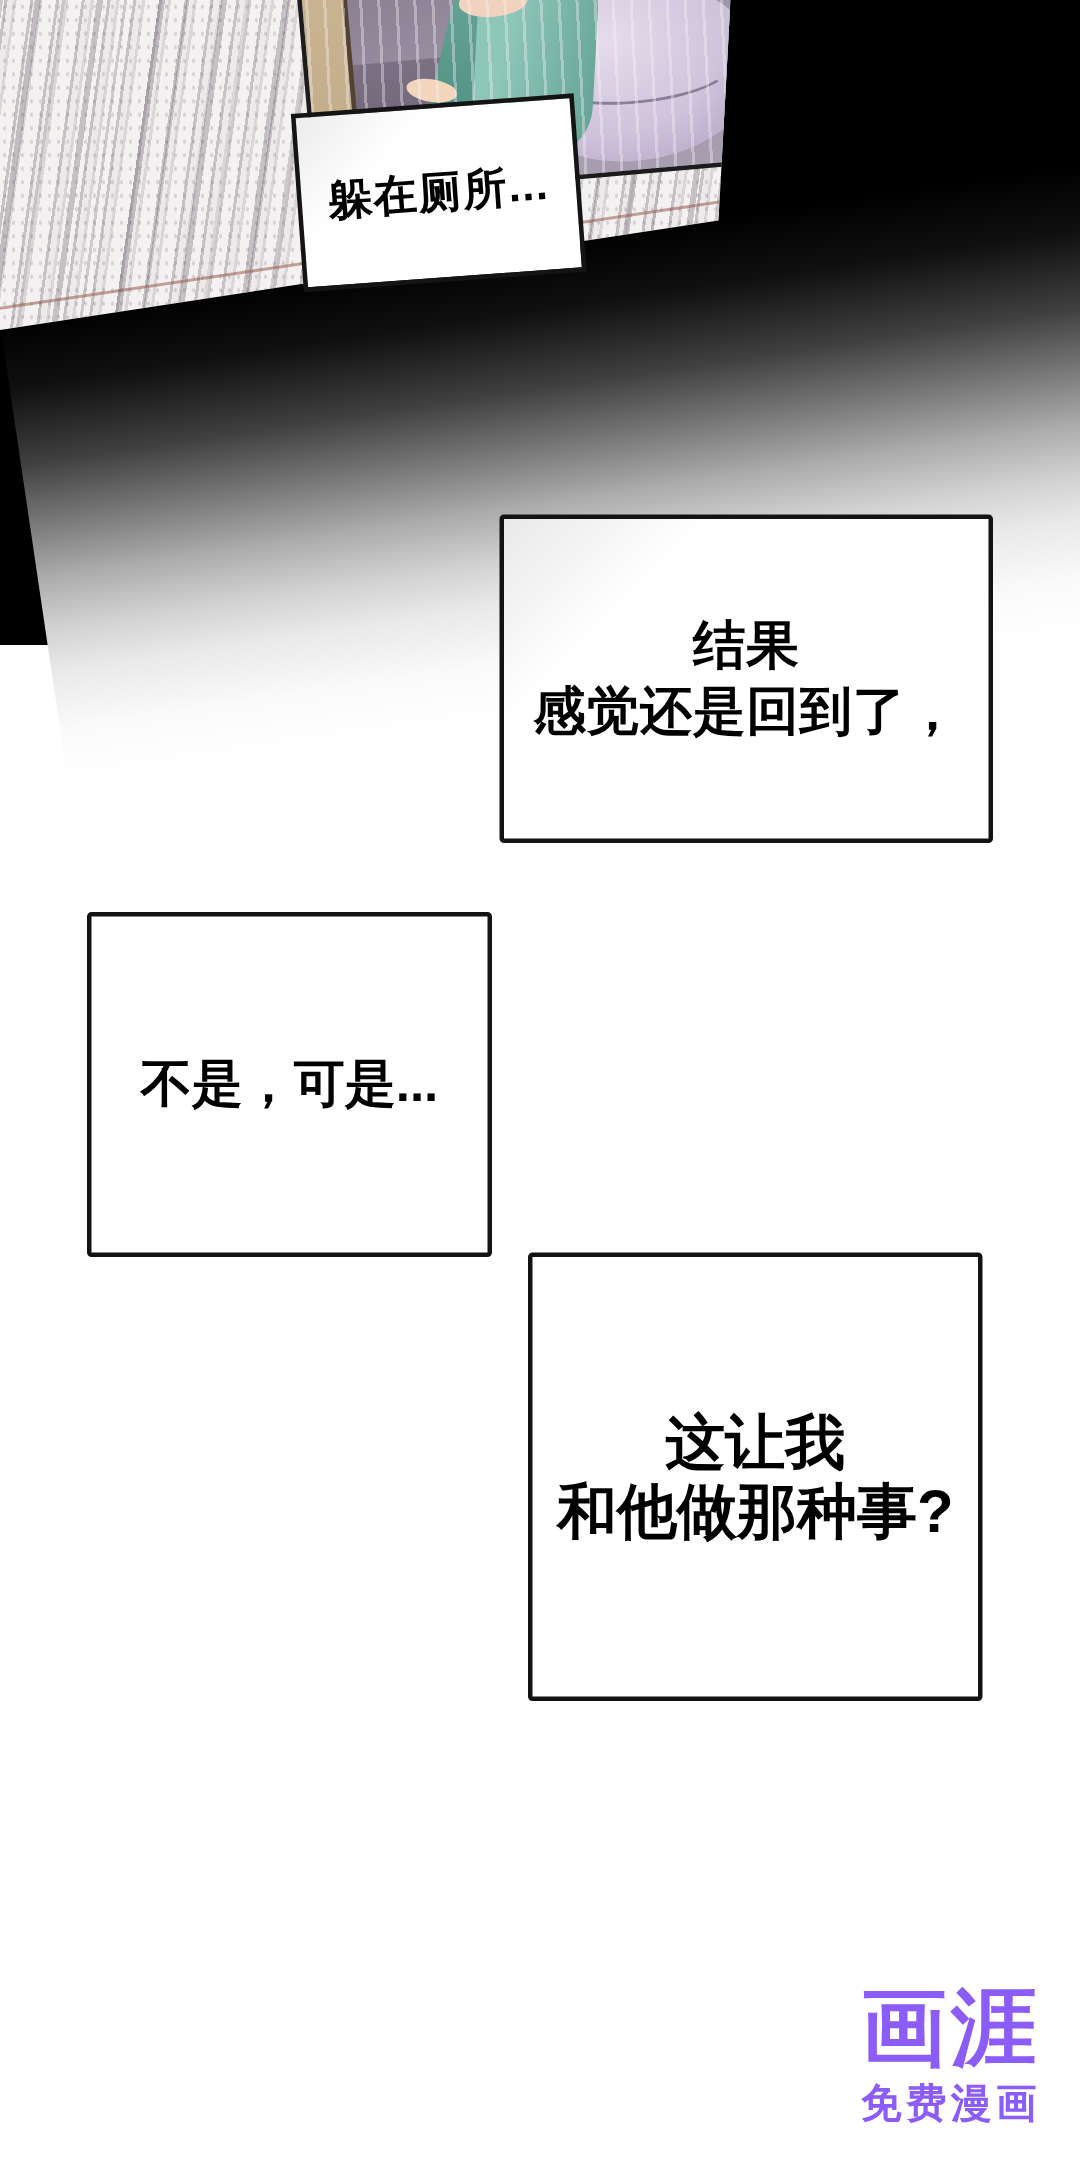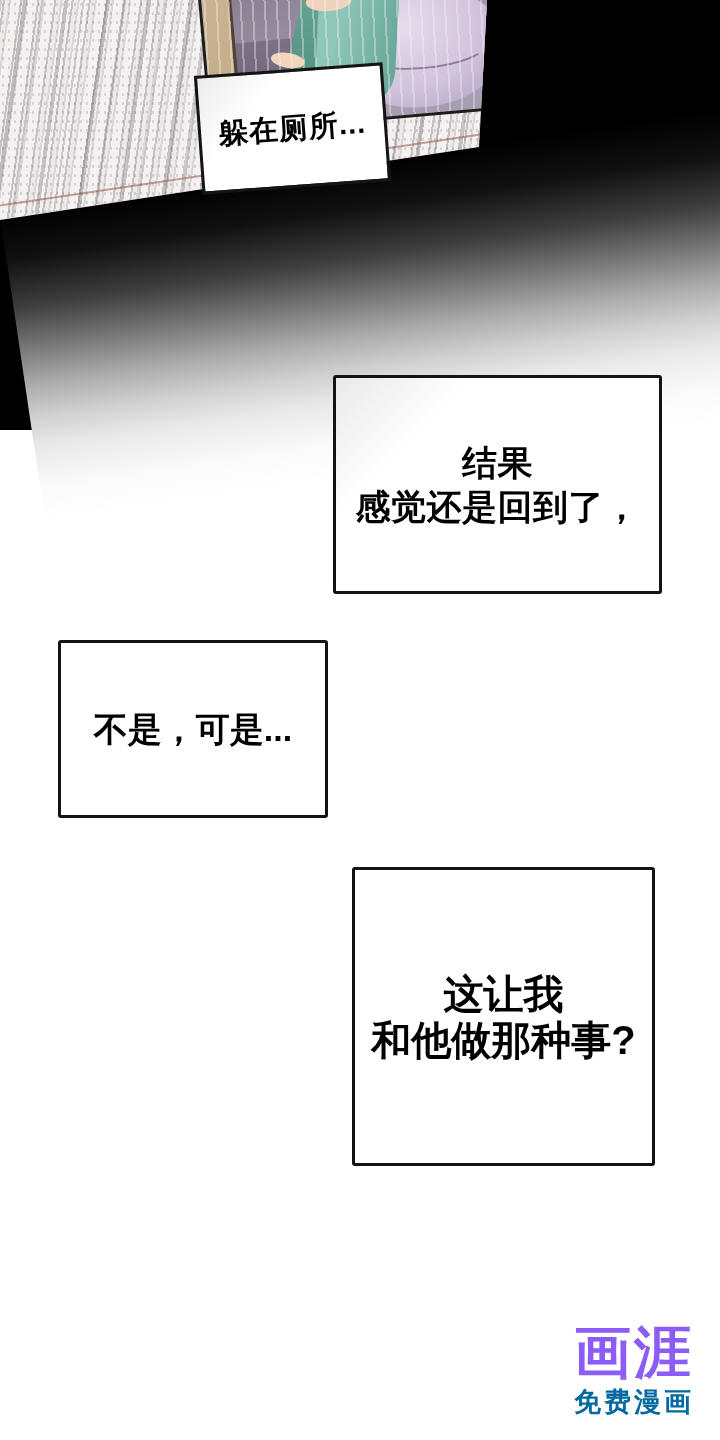--- a/index.html
+++ b/index.html
@@ -94,45 +94,45 @@
   .caption-box span {
     font-size:29px; font-weight:700; color:#000; letter-spacing:1px;
     white-space:nowrap;
   }
 
   
   .speech-box {
     position:absolute; background:#fff; border:3.5px solid #131313;
     border-radius:3px; z-index:3;
     display:flex; flex-direction:column; align-items:center; justify-content:center;
-    text-align:center; color:#000; font-weight:700;margin-top:32px;
+    text-align:center; color:#000; font-weight:700;
   }
   .speech-box .line { display:block; white-space:nowrap; }
 
   .box1 { left:333px; top:343px; width:329px; height:219px;
     background:linear-gradient(135deg,#e9e9e9 0%,#ffffff 26%); }
   .box1 .line { font-size:35px; line-height:44px; letter-spacing:0.5px; }
 
-  .box2 { left:58px; top:608px; width:270px; height:178px; }
+  .box2 { left:58px; top:608px; width:270px; height:230px; }
   .box2 .line { font-size:34px; line-height:44px; }
 
   .box3 { left:352px; top:835px; width:303px; height:299px; }
   .box3 .line { font-size:40px; line-height:46px; }
 
   
   .watermark {
     position:absolute; right:26px; bottom:20px; z-index:2;
     text-align:center; filter:blur(0.5px);
   }
   .watermark .logo {
     font-size:57px; font-weight:900; color:#8b5cf6; letter-spacing:3px;
     line-height:60px;
   }
   .watermark .tagline {
-    font-size:27px; font-weight:700; color:#0369a1; letter-spacing:3px;
+    font-size:27px; font-weight:700; color:#8b5cf6; letter-spacing:3px;
     margin-top:2px;
   }
 </style>
 </head>
 <body>
 
 <div class="page">
 
   <div class="top-black"></div>
 

